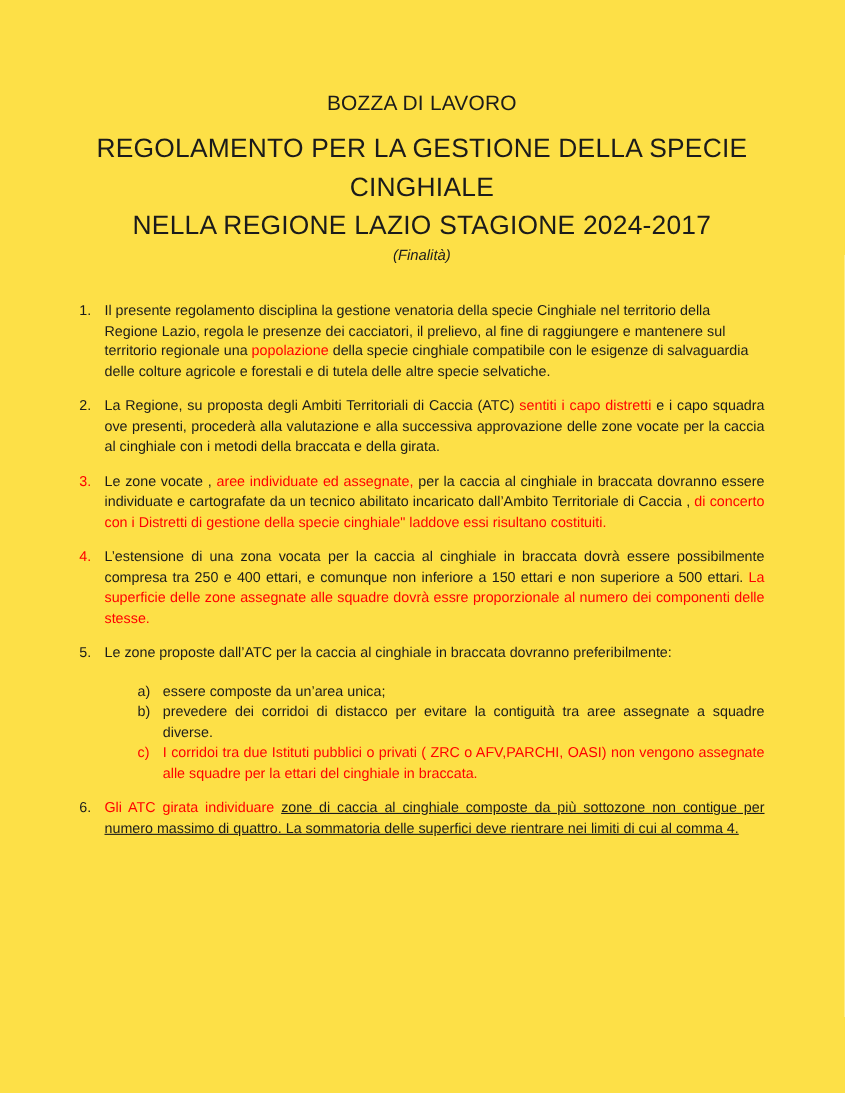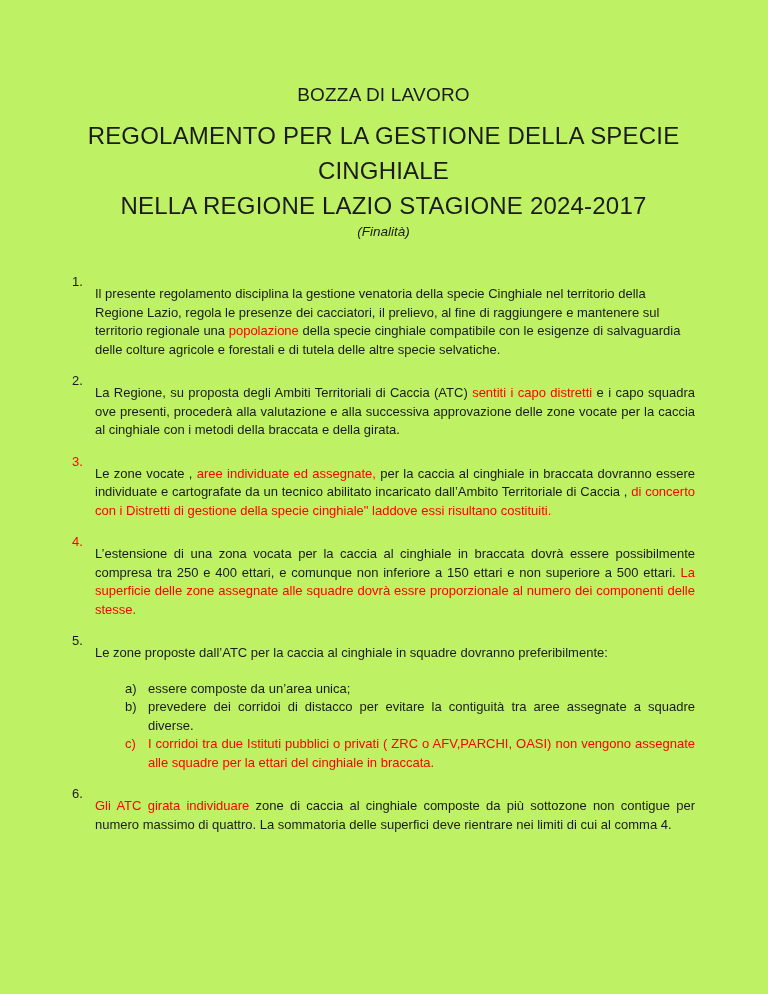--- a/index.html
+++ b/index.html
@@ -4,21 +4,21 @@
 <style>
   html, body {
     margin: 0;
     padding: 0;
     background: #ffffff;
   }
   .page {
     position: relative;
     width: 768px;
     height: 994px;
-    background: #bef264;
+    background: #fde047;
     box-sizing: border-box;
     padding: 83px 73px 0 72px;
     font-family: "Liberation Sans", sans-serif;
     color: #1b1b1b;
     overflow: hidden;
   }
   .draft-label {
     text-align: center;
     font-size: 19px;
     line-height: 24px;
@@ -52,21 +52,20 @@
   .item {
     display: flex;
     margin-bottom: 13px;
   }
   .item .num {
     flex: 0 0 23px;
     width: 23px;
   }
   .item .body {
     width: 600px;
-    margin-top: 12px;
   }
   .sublist {
     margin-top: 17px;
   }
   .subrow {
     display: flex;
   }
   .subrow .letter {
     flex: 0 0 23px;
     width: 23px;
@@ -102,33 +101,33 @@
       <div class="item">
         <span class="num" style="color: rgb(255, 0, 0);">3.</span>
         <div class="body" style="text-align: justify;"><span style="color: rgb(27, 27, 27);">Le zone vocate , </span><span style="color: rgb(255, 0, 0);">aree individuate ed assegnate,</span><span style="color: rgb(27, 27, 27);"> per la caccia al cinghiale in braccata dovranno essere individuate e cartografate da un tecnico abilitato incaricato dall’Ambito Territoriale di Caccia , </span><span style="color: rgb(255, 0, 0);">di concerto con i Distretti di gestione della specie cinghiale" laddove essi risultano costituiti.</span></div>
       </div>
       <div class="item">
         <span class="num" style="color: rgb(255, 0, 0);">4.</span>
         <div class="body" style="text-align: justify;"><span style="color: rgb(27, 27, 27);">L’estensione di una zona vocata per la caccia al cinghiale in braccata dovrà essere possibilmente compresa tra 250 e 400 ettari, e comunque non inferiore a 150 ettari e non superiore a 500 ettari. </span><span style="color: rgb(255, 0, 0);">La superficie delle zone assegnate alle squadre dovrà essre proporzionale al numero dei componenti delle stesse.</span></div>
       </div>
       <div class="item">
         <span class="num" style="color: rgb(27, 27, 27);">5.</span>
-        <div class="body" style="text-align: justify;"><span style="color: rgb(27, 27, 27);">Le zone proposte dall’ATC per la caccia al cinghiale in squadre dovranno preferibilmente:</span><div class="sublist">
+        <div class="body" style="text-align: justify;"><span style="color: rgb(27, 27, 27);">Le zone proposte dall’ATC per la caccia al cinghiale in braccata dovranno preferibilmente:</span><div class="sublist">
             <div class="subrow">
               <span class="letter" style="color: rgb(27, 27, 27);">a)</span>
               <div class="subtext"><span style="color: rgb(27, 27, 27);">essere composte da un’area unica;</span></div>
             </div>
             <div class="subrow">
               <span class="letter" style="color: rgb(27, 27, 27);">b)</span>
               <div class="subtext"><span style="color: rgb(27, 27, 27);">prevedere dei corridoi di distacco per evitare la contiguità tra aree assegnate a squadre diverse.</span></div>
             </div>
             <div class="subrow">
               <span class="letter" style="color: rgb(255, 0, 0);">c)</span>
               <div class="subtext"><span style="color: rgb(255, 0, 0);">I corridoi tra due Istituti pubblici o privati ( ZRC o AFV,PARCHI, OASI) non vengono assegnate alle squadre per la ettari del cinghiale in braccata.</span></div>
             </div>
           </div></div>
       </div>
       <div class="item">
         <span class="num" style="color: rgb(27, 27, 27);">6.</span>
-        <div class="body" style="text-align: justify;"><span style="color: rgb(255, 0, 0);">Gli ATC girata individuare </span><span style="color: rgb(27, 27, 27);"> zone di caccia al cinghiale composte da più sottozone non contigue per numero massimo di quattro. La sommatoria delle superfici deve rientrare nei limiti di cui al comma 4.</span></div>
+        <div class="body" style="text-align: justify;"><span style="color: rgb(255, 0, 0);">Gli ATC girata individuare </span><span style="color: rgb(27, 27, 27); text-decoration: underline;"> zone di caccia al cinghiale composte da più sottozone non contigue per numero massimo di quattro. La sommatoria delle superfici deve rientrare nei limiti di cui al comma 4.</span></div>
       </div>
     </div>
 </div>
 
 </body></html>

